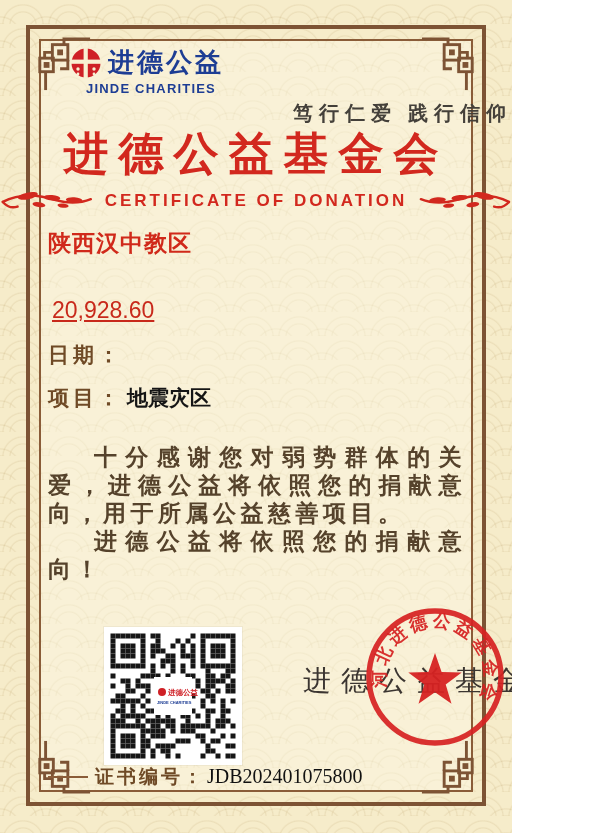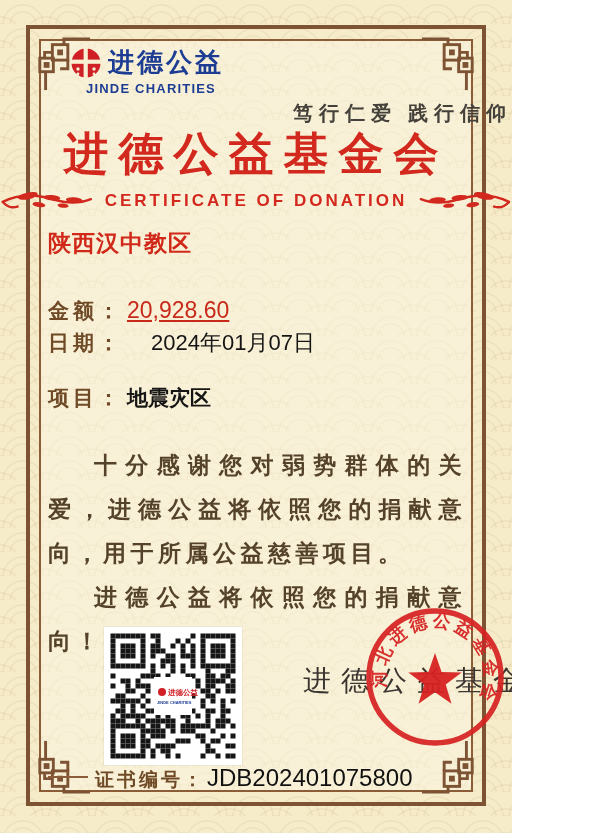--- a/index.html
+++ b/index.html
@@ -26,30 +26,30 @@
   .title{position:absolute;left:0;right:0;top:124px;text-align:center;font-size:45px;font-weight:bold;color:#d2281e;letter-spacing:10px;z-index:6;}
   .subtitle-row{position:absolute;left:0;right:0;top:188px;display:flex;align-items:center;justify-content:center;gap:12px;z-index:6;}
   .subtitle{font-family:"Liberation Sans",sans-serif;font-weight:bold;font-size:17px;color:#d2281e;letter-spacing:3px;white-space:nowrap;}
   .flourish{width:98px;height:26px;}
   .flourish.right{transform:scaleX(-1);}
   .recipient{position:absolute;left:48px;top:228px;font-family:"Liberation Sans",sans-serif;font-weight:bold;font-size:23px;color:#d0291a;letter-spacing:1px;z-index:6;}
   .field{position:absolute;left:48px;display:flex;align-items:baseline;z-index:6;}
   .field-label{font-size:21px;font-weight:bold;color:#6f4a26;letter-spacing:4px;white-space:nowrap;}
   .field-value{font-family:"Liberation Sans",sans-serif;font-size:22px;color:#151515;margin-left:4px;}
   .field.amount{top:297px;} .field.amount .field-value{color:#c8291b;font-size:23px;text-decoration:underline;}
-  .field.date{top:328px;gap:24px;}
+  .field.date{top:341px;}
   .field.project{top:384px;} .field.project .field-value{font-weight:bold;font-size:21px;}
-  .body-text{position:absolute;left:48px;right:46px;top:444px;z-index:6;font-size:23px;font-weight:600;color:#55422b;letter-spacing:4.5px;line-height:44px;text-align:justify;}
+  .body-text{position:absolute;left:48px;right:46px;top:444px;z-index:6;font-size:23px;font-weight:600;color:#55422b;letter-spacing:4.5px;line-height:28px;text-align:justify;}
   .body-text p{margin:0;text-indent:2em;}
   .qr-wrap{position:absolute;left:104px;top:627px;width:138px;height:138px;background:#fff;z-index:6;box-shadow:0 0 0 1px rgba(0,0,0,.04);}
   .org-name{position:absolute;left:303px;top:662px;font-size:28px;color:#3b3531;letter-spacing:10px;white-space:nowrap;z-index:6;}
   .seal{position:absolute;left:355px;top:597px;width:160px;height:160px;z-index:7;}
   .cert-row{position:absolute;left:95px;top:764px;display:flex;align-items:baseline;z-index:6;}
   .cert-label{font-size:19px;font-weight:bold;color:#6f4a26;letter-spacing:3px;}
-  .cert-number{font-family:Liberation Sans, sans-serif;font-size:24px;color:#111;margin-left:2px;}
+  .cert-number{font-family:Liberation Serif, serif;font-size:20px;color:#111;margin-left:2px;}
   .cert-dash{position:absolute;left:48px;top:776px;width:40px;height:2px;background:#8a5c38;z-index:6;}
 </style>
 </head>
 <body>
 
 <div class="page">
 
   <div class="outer-border"></div>
   <div class="inner-border"></div>
 
@@ -155,26 +155,24 @@
         <ellipse cx="80" cy="12" rx="9" ry="3" transform="rotate(4 80 12)"></ellipse>
         <ellipse cx="42" cy="17" rx="7" ry="2.6" transform="rotate(9 42 17)"></ellipse>
         <ellipse cx="68" cy="18" rx="6" ry="2.3" transform="rotate(6 68 18)"></ellipse>
       </g>
     </svg>
   </div>
 
   <div class="recipient">陕西汉中教区</div>
 
   <div class="field amount">
-    <span class="field-label">金额：</span>
     <span class="field-value">20,928.60</span>
   </div>
   <div class="field date">
     <span class="field-label">日期：</span>
-    <span class="field-value">2024年01月07日</span>
   </div>
   <div class="field project">
     <span class="field-label">项目：</span>
     <span class="field-value">地震灾区</span>
   </div>
 
   <div class="body-text">
     <p>十分感谢您对弱势群体的关爱，进德公益将依照您的捐献意向，用于所属公益慈善项目。</p>
     <p>进德公益将依照您的捐献意向！</p>
   </div>

